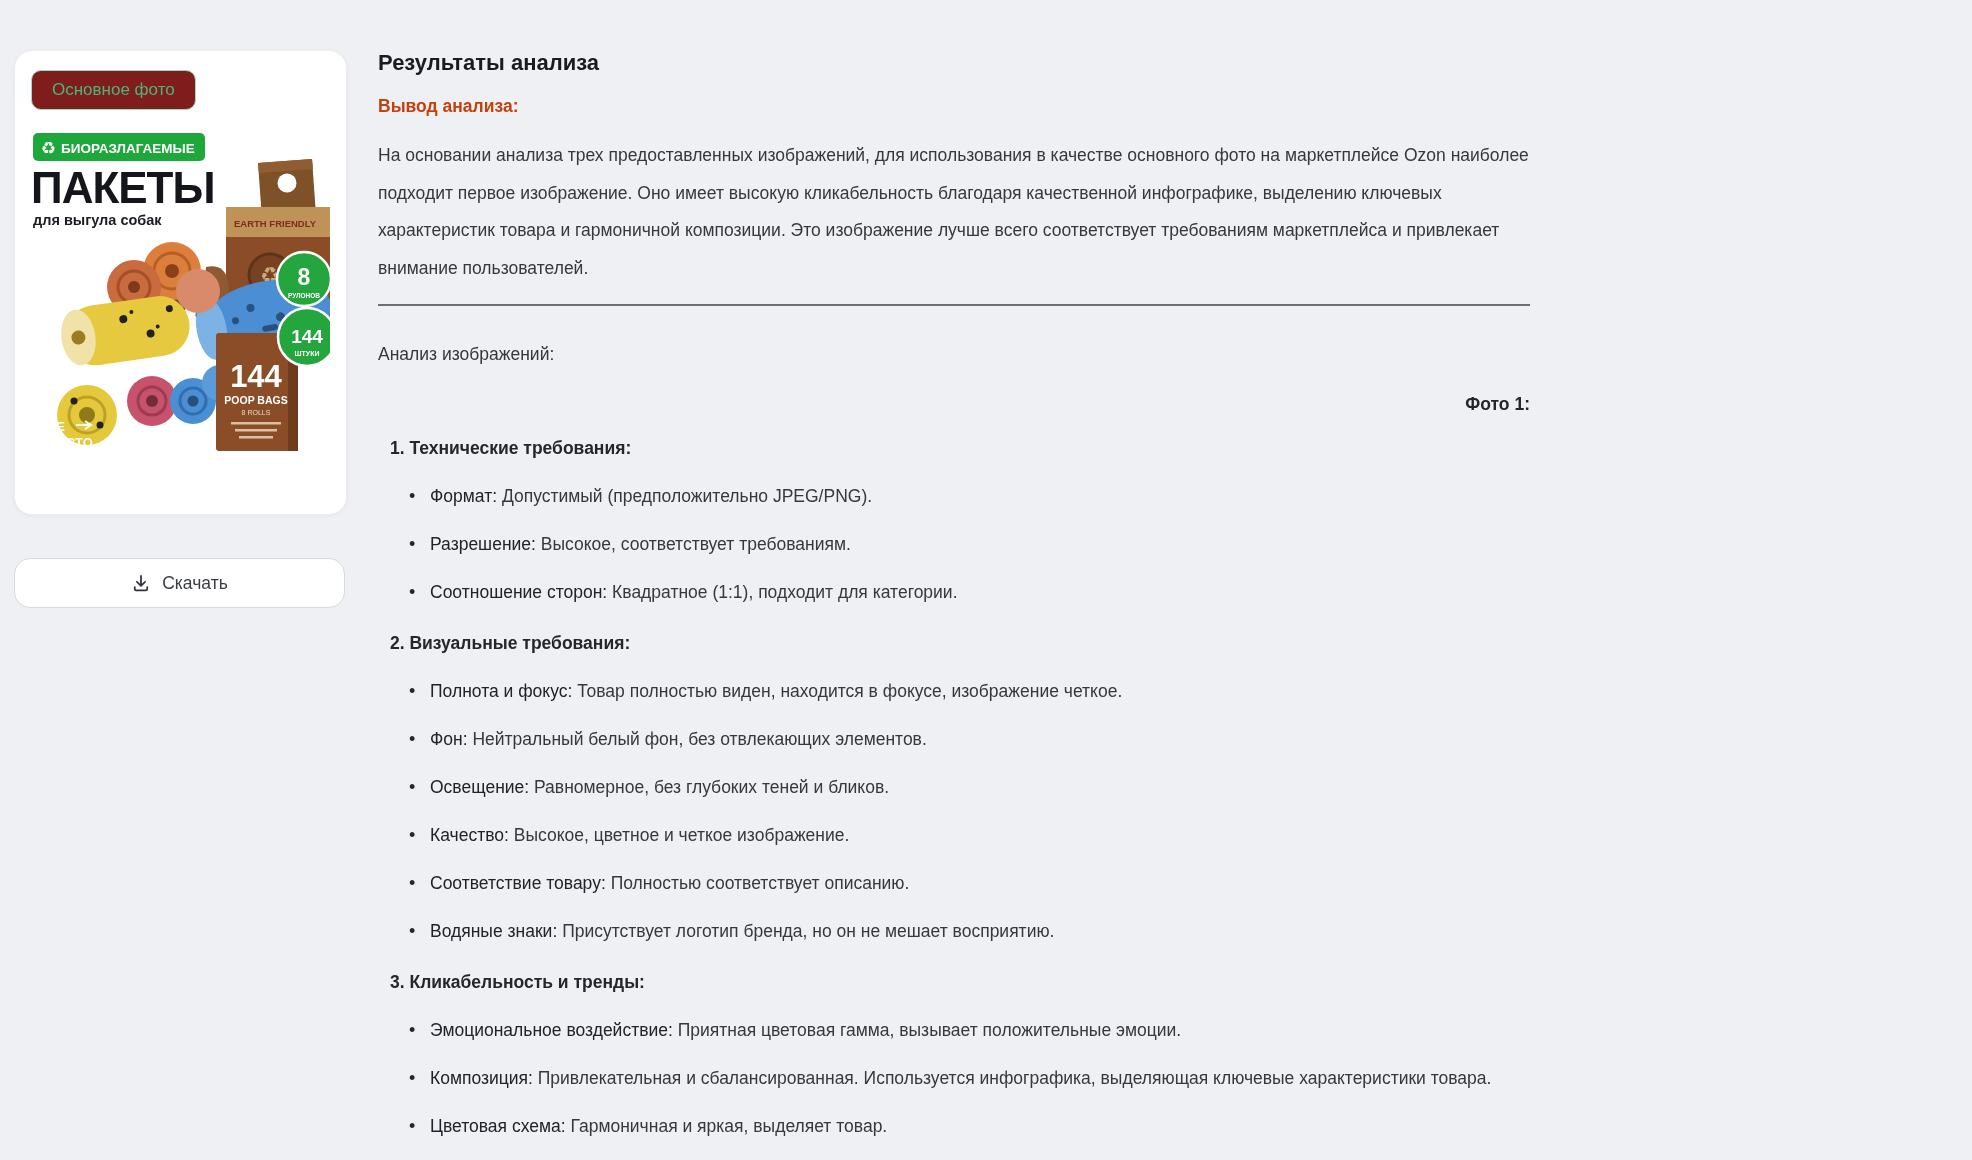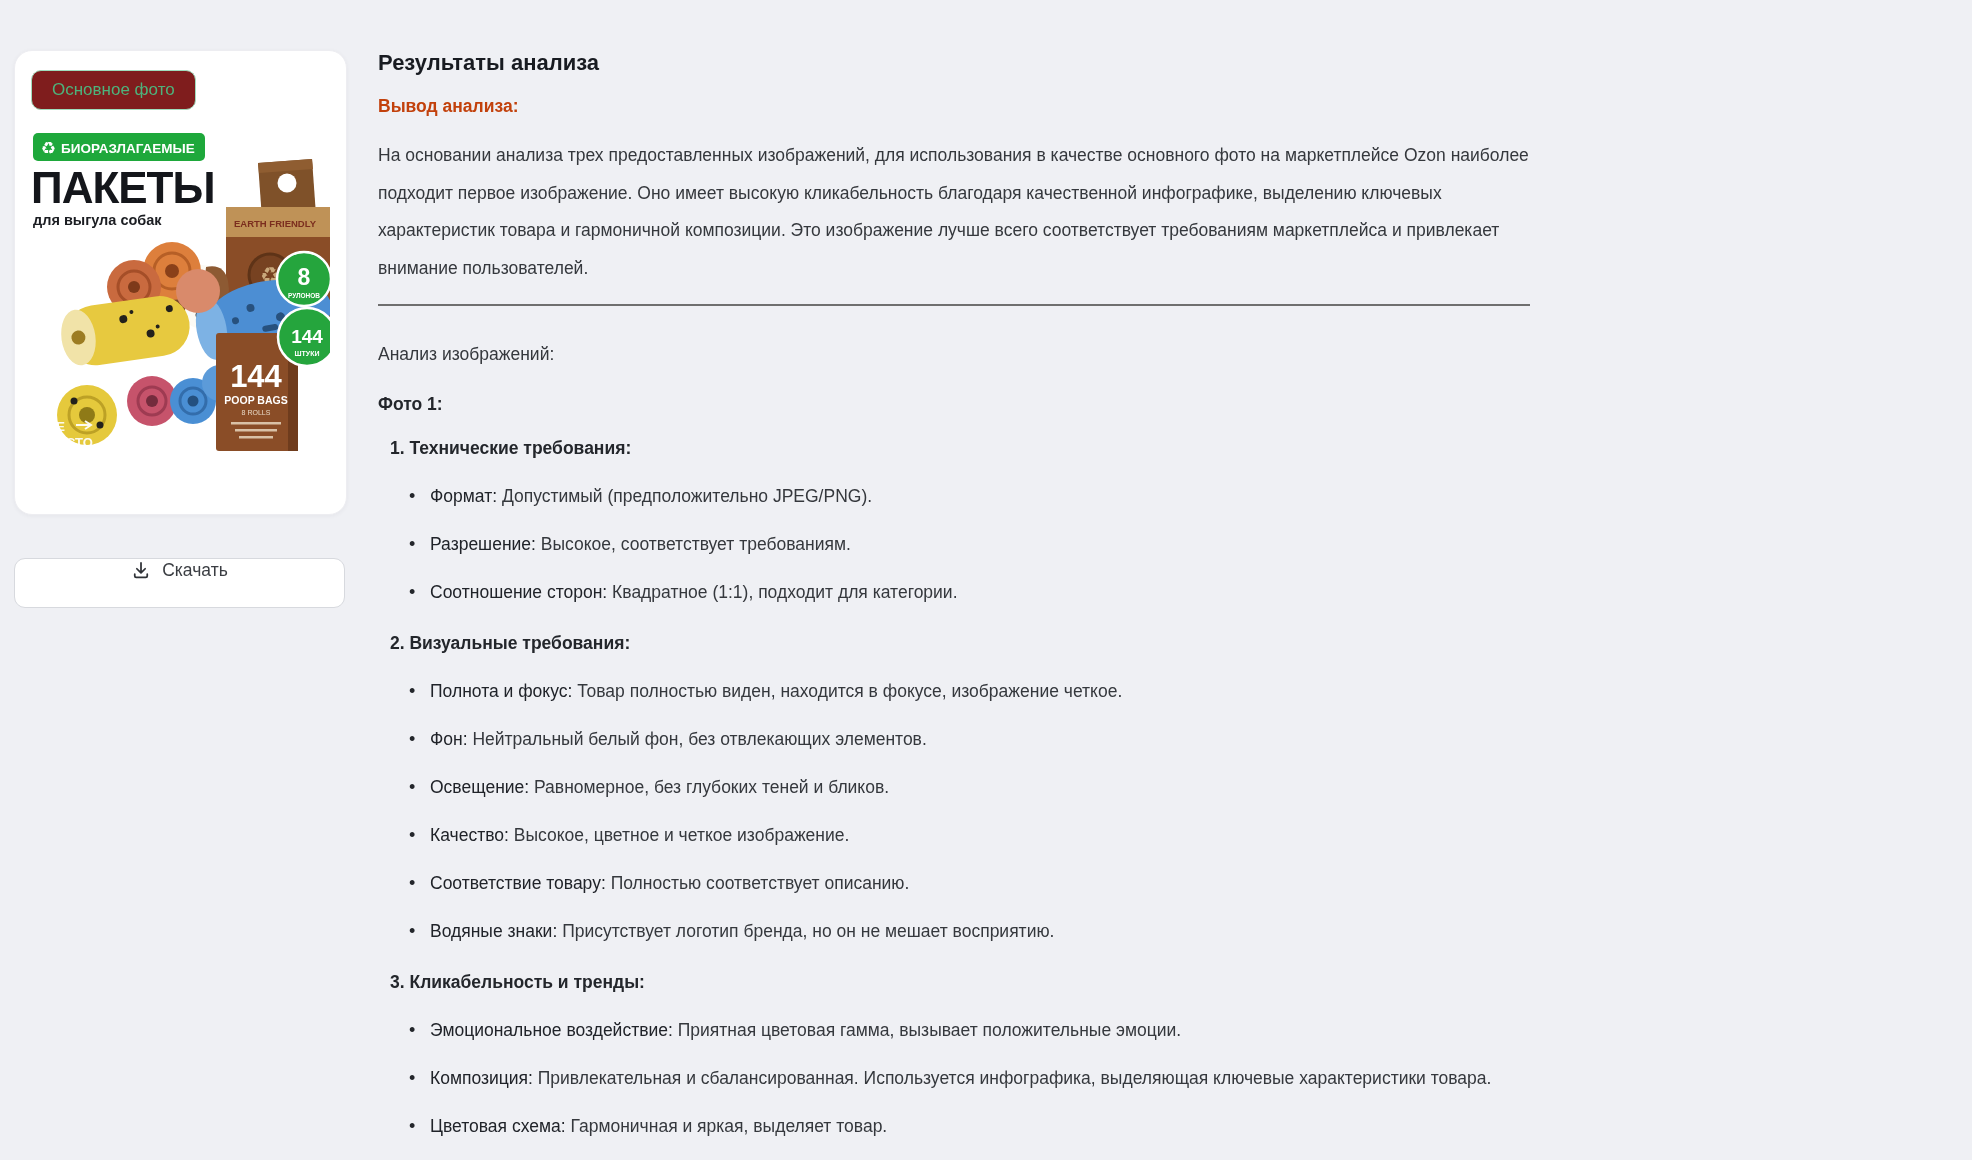--- a/index.html
+++ b/index.html
@@ -20,33 +20,33 @@
     padding:9px 20px;border-radius:10px;
     background:#7f1d1d;border:1.5px solid #9fdcbc;
     color:#4db37c;font-size:17px;line-height:20px;white-space:nowrap;
   }
   .photo-wrap{
     position:absolute;left:15px;top:68px;width:300px;height:340px;
     background:#fff;border-radius:6px;overflow:hidden;
   }
   .download-btn{
     position:absolute;left:14px;top:558px;width:331px;height:50px;
-    background:#ffffff;border:1px solid #d7d9de;border-radius:11px;
-    display:flex;justify-content:center;gap:11px;
+    background:#ffffff;border:1px solid #d7d9de;border-radius:16px;
+    display:flex;align-items:center;justify-content:center;gap:11px;
     font-size:17.5px;color:#3a3d42;cursor:pointer;box-sizing:border-box;
   }
   .download-btn svg{display:block;}
   
   .main{position:absolute;left:378px;top:0;width:1152px;}
   .page-title{margin:50px 0 0;font-size:22px;line-height:26px;font-weight:bold;color:#181b21;}
   .sub-heading{margin-top:18px;font-size:17.5px;line-height:24px;font-weight:bold;color:#c2410c;}
   .paragraph{margin-top:19px;font-size:17.5px;line-height:37.5px;color:#35383d;}
   .divider{margin-top:17px;height:2px;background:#6f6f6f;border:none;}
   .analysis-heading{margin-top:36px;font-size:17.5px;line-height:24px;color:#35383d;}
-  .photo-heading{margin-top:26px;font-size:17.5px;line-height:24px;font-weight:bold;color:#23262b;}
+  .photo-heading{margin-top:26px;font-size:17.5px;line-height:24px;font-weight:bold;color:#23262b;text-align:right;}
   .section-title{margin-top:14px;padding-left:12px;font-size:17.5px;line-height:37px;font-weight:bold;color:#23262b;}
   .bullet{margin-top:11px;padding-left:52px;position:relative;font-size:17.5px;line-height:37px;color:#35383d;}
   .bullet::before{content:"\2022";position:absolute;left:31px;top:0;font-size:18px;color:#23262b;}
   .b-label{font-weight:normal;color:#202329;}
   
   .photo-wrap svg text{font-family:"Liberation Sans","DejaVu Sans",sans-serif;}
 </style>
 </head>
 <body>
 

